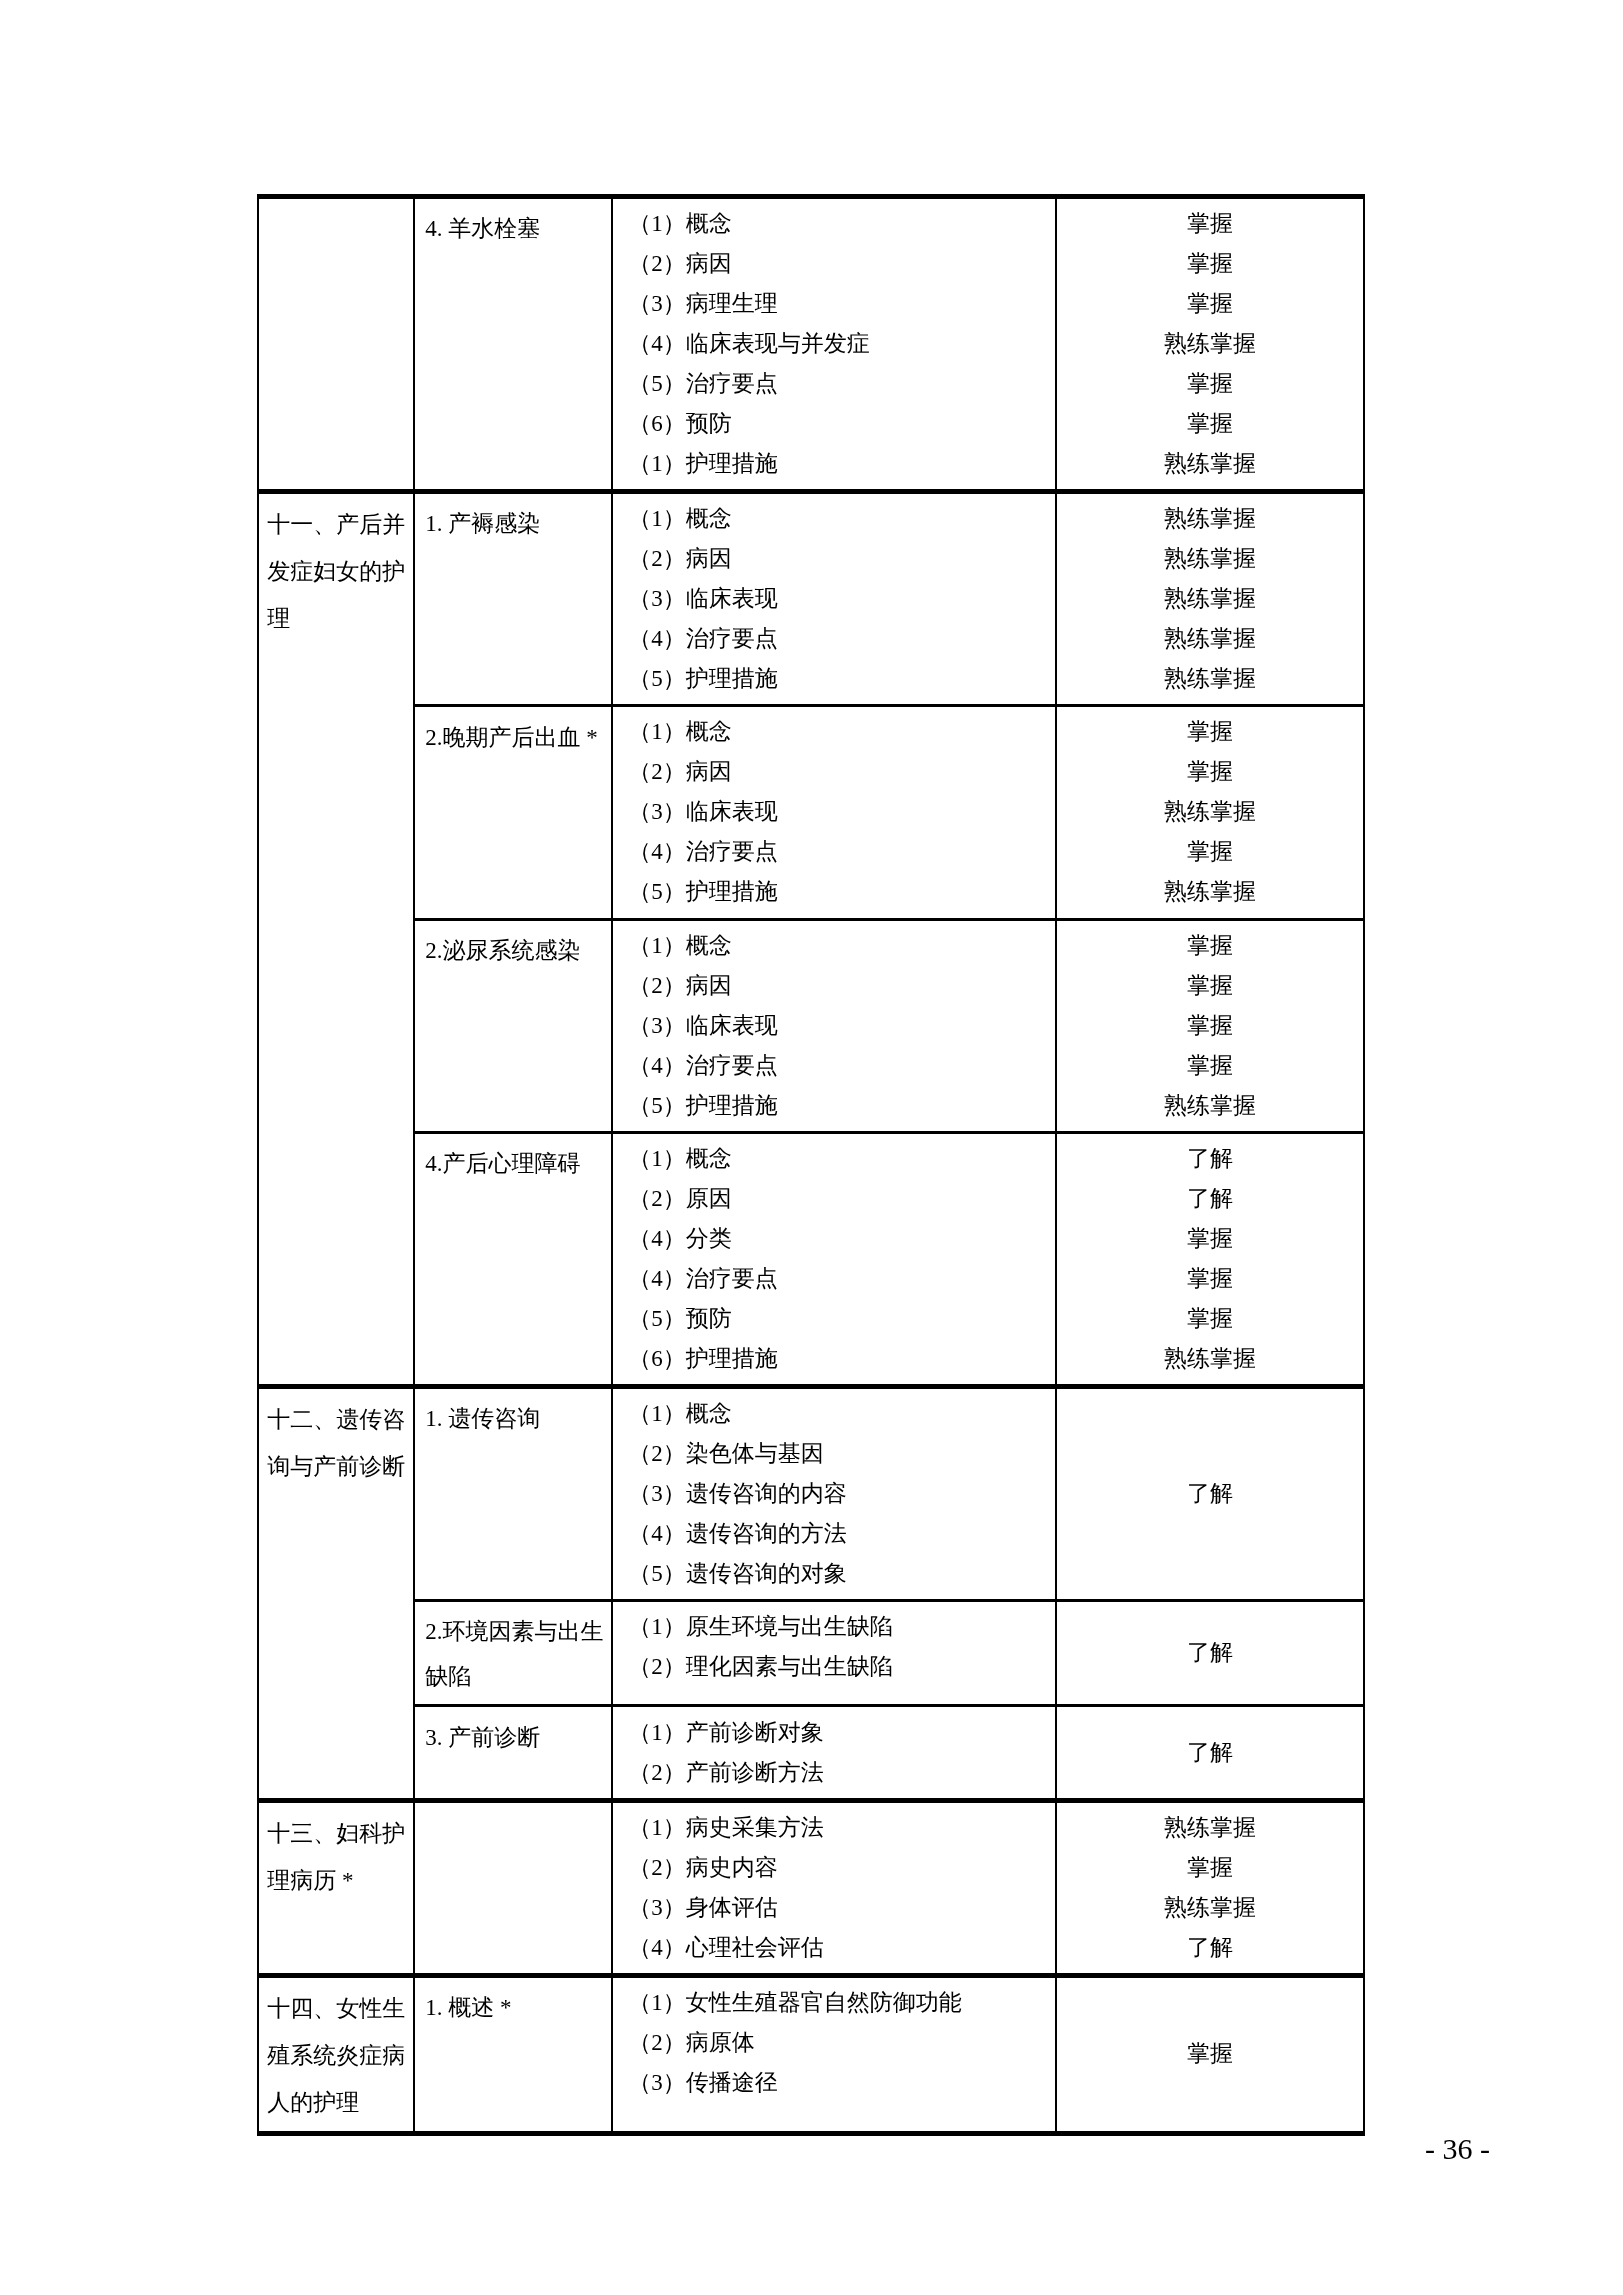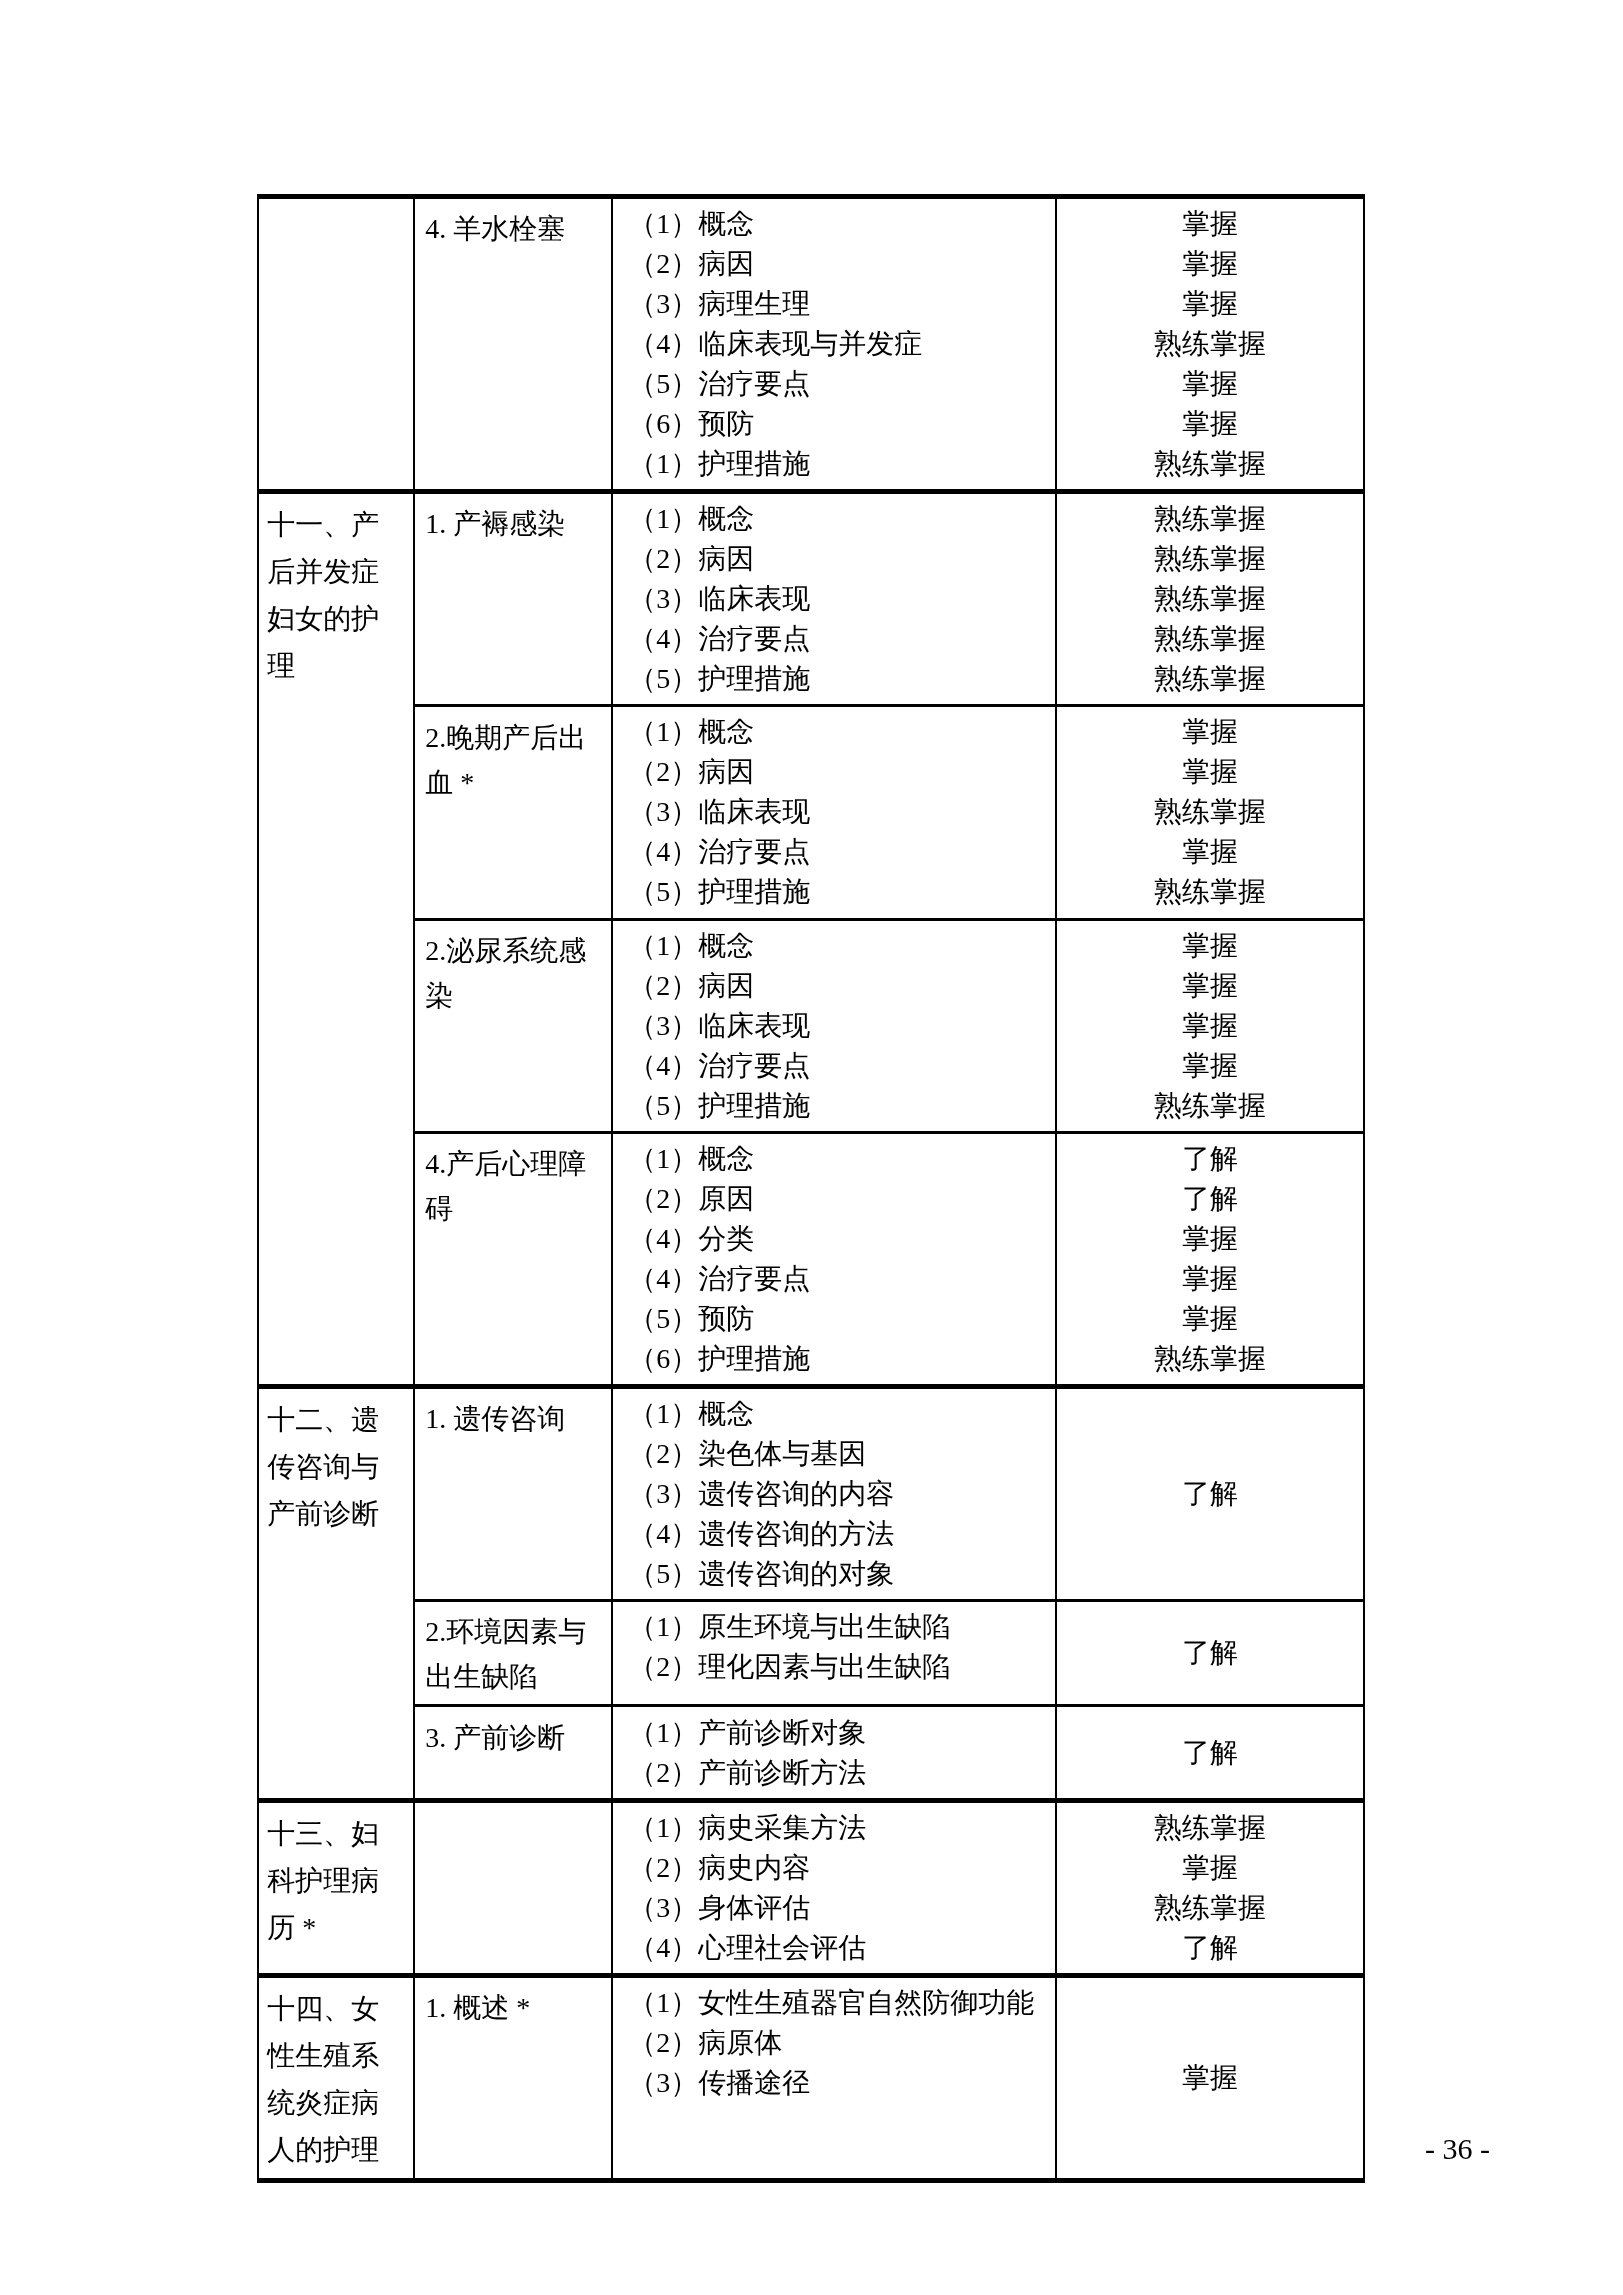--- a/index.html
+++ b/index.html
@@ -13,21 +13,21 @@
   table.grid {
     position:absolute; left:257px; top:194px;
     width:1106px;
     border-collapse:collapse; table-layout:fixed;
     border-left:2px solid #000; border-right:2px solid #000;
     border-top:5.1px solid #000; border-bottom:5.1px solid #000;
   }
   td {
     border-left:2px solid #000; border-right:2px solid #000;
     vertical-align:top;
-    font-size:28px;
+    font-size:23px;
   }
   tr.section > td { border-top:5.1px solid #000; }
   tr.subsection > td { border-top:3.1px solid #000; }
   td.c1 { padding:7.2px 7.2px 5.1px 8.2px; line-height:47px;margin-left:21px; }
   td.c2 { padding:7.2px 4.1px 5.1px 10.2px; line-height:45px; }
   td.c3, td.c4 { padding-top:5.1px; padding-bottom:5.1px; }
   .line { height:40px; line-height:40px; display:block; }
   td.c3 .line { padding-left:15.3px; white-space:nowrap; }
   td.c4 { text-align:center;margin-left:16px; }
   td.c4.mid { vertical-align:middle; }

